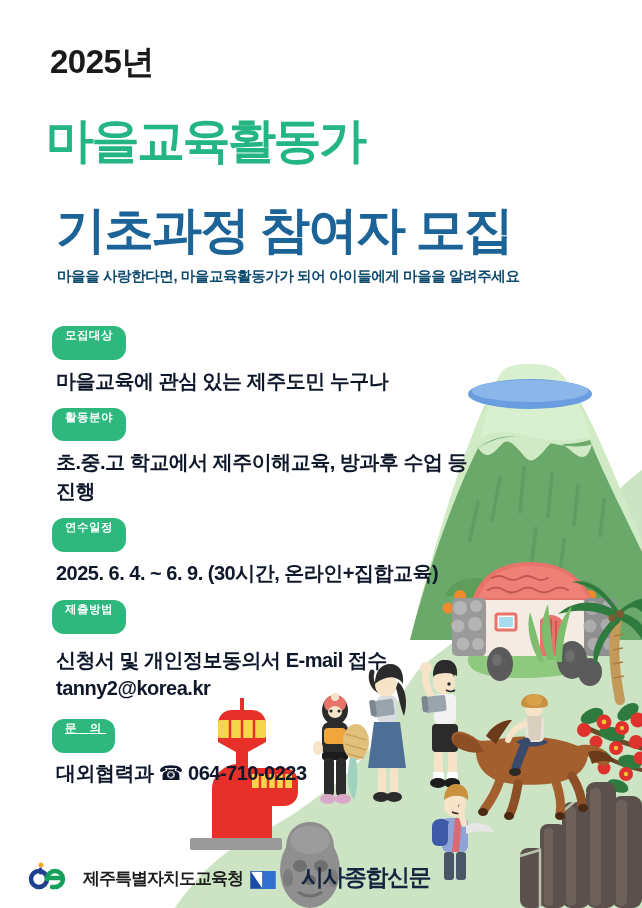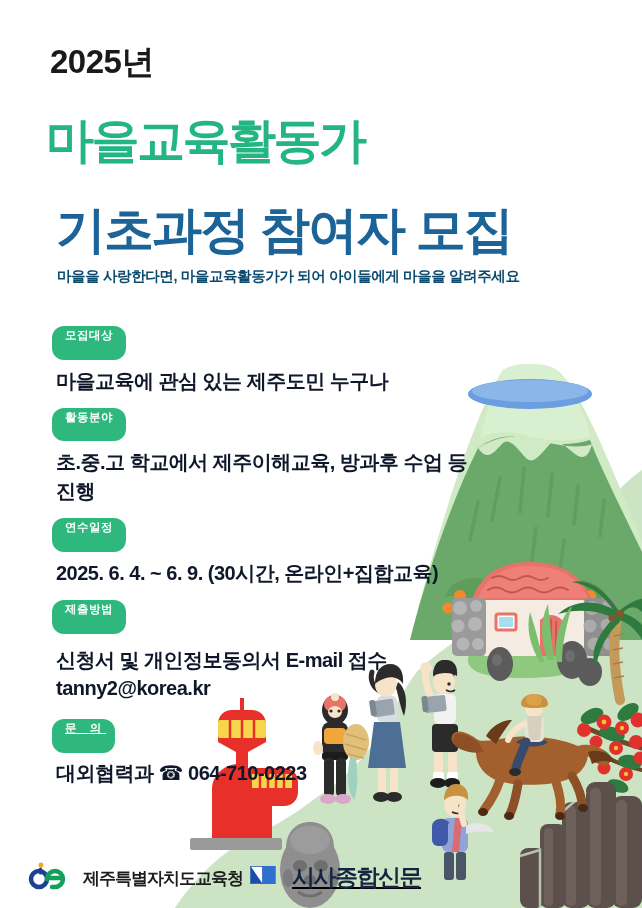--- a/index.html
+++ b/index.html
@@ -74,21 +74,21 @@
     position:absolute;left:24px;bottom:14px;
     display:flex;align-items:center;gap:9px;
   }
   .je-mark{width:50px;height:32px;flex:none;}
   .je-name{
     font-size:17px;font-weight:800;color:#1d1d1d;
     letter-spacing:-1px;white-space:nowrap;
   }
   .press-mark{
     position:absolute;left:248px;bottom:15px;
-    display:flex;align-items:flex-start;gap:14px;text-decoration:underline;
+    display:flex;align-items:flex-end;gap:23px;
   }
   .press-icon{width:30px;height:26px;flex:none;}
   .press-name{
     font-size:23px;font-weight:900;color:#16243f;
     letter-spacing:-1.5px;white-space:nowrap;
   }
 </style>
 </head>
 <body>
 

